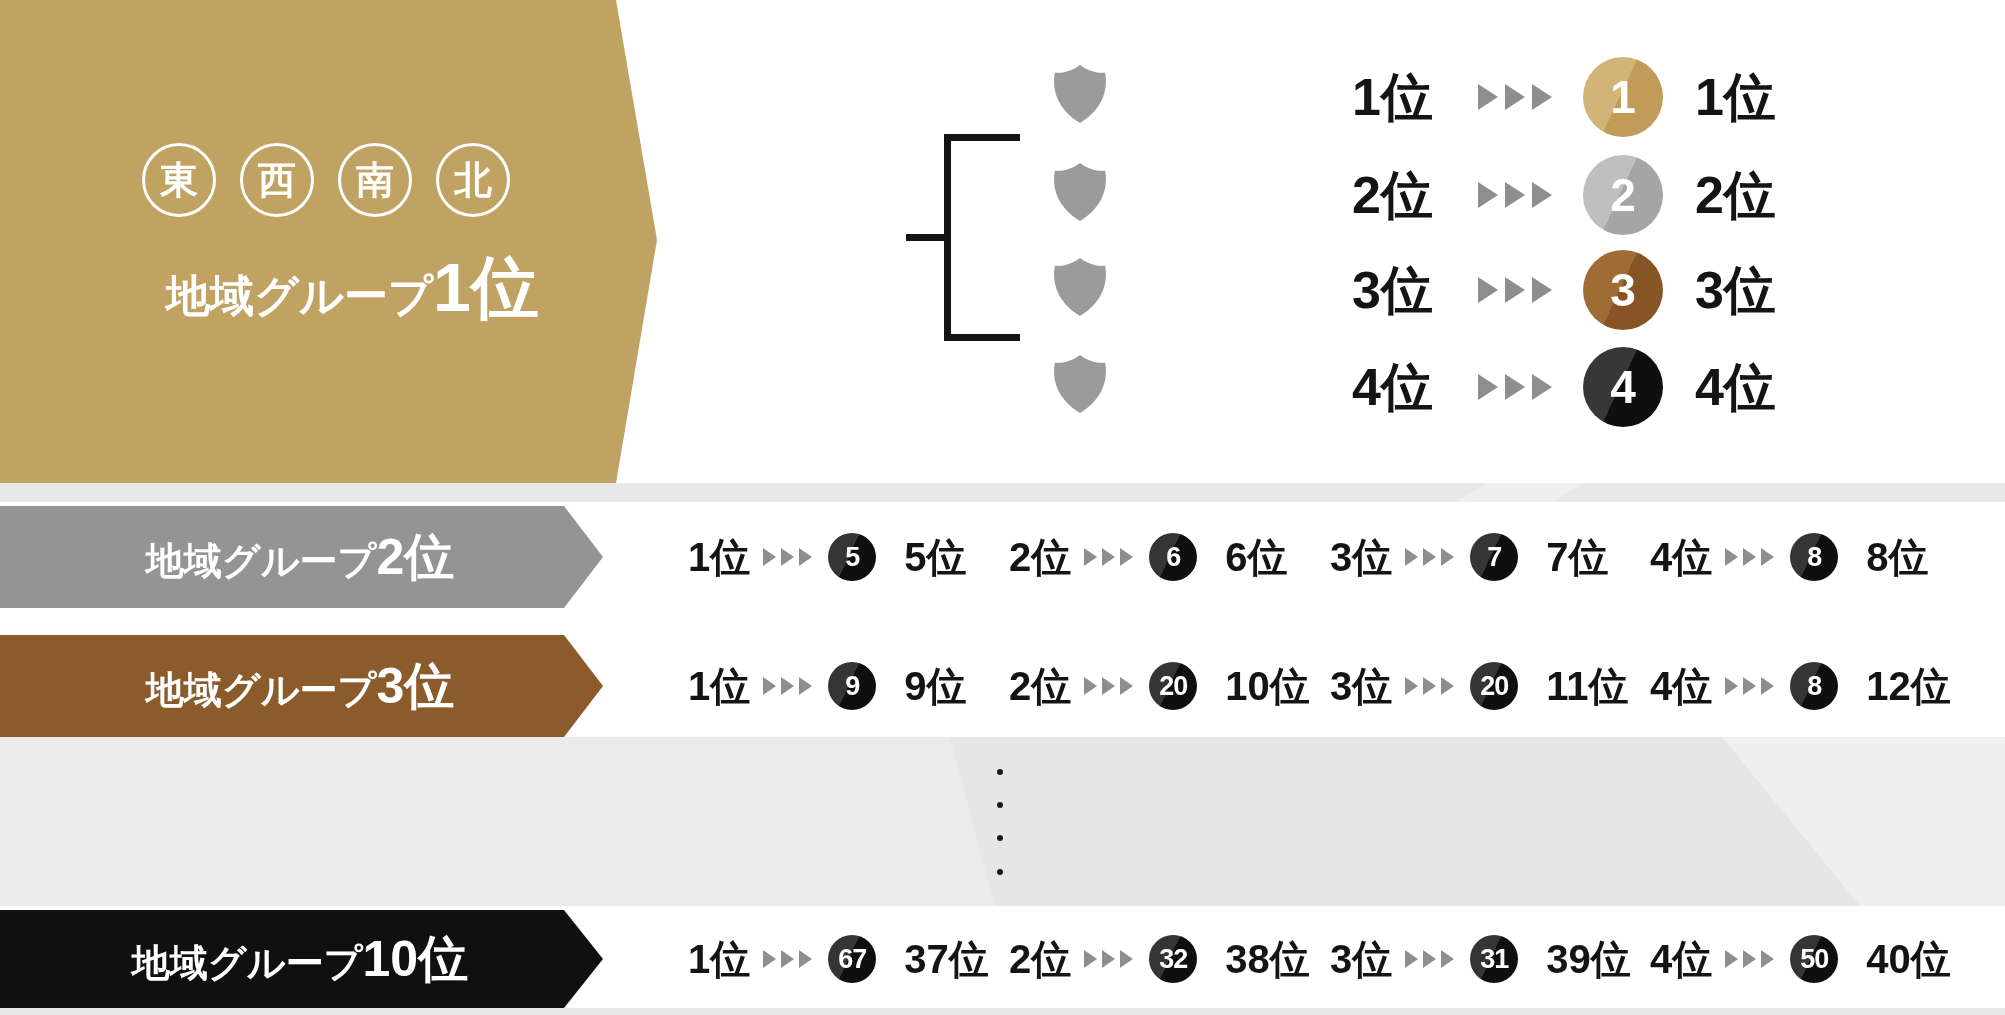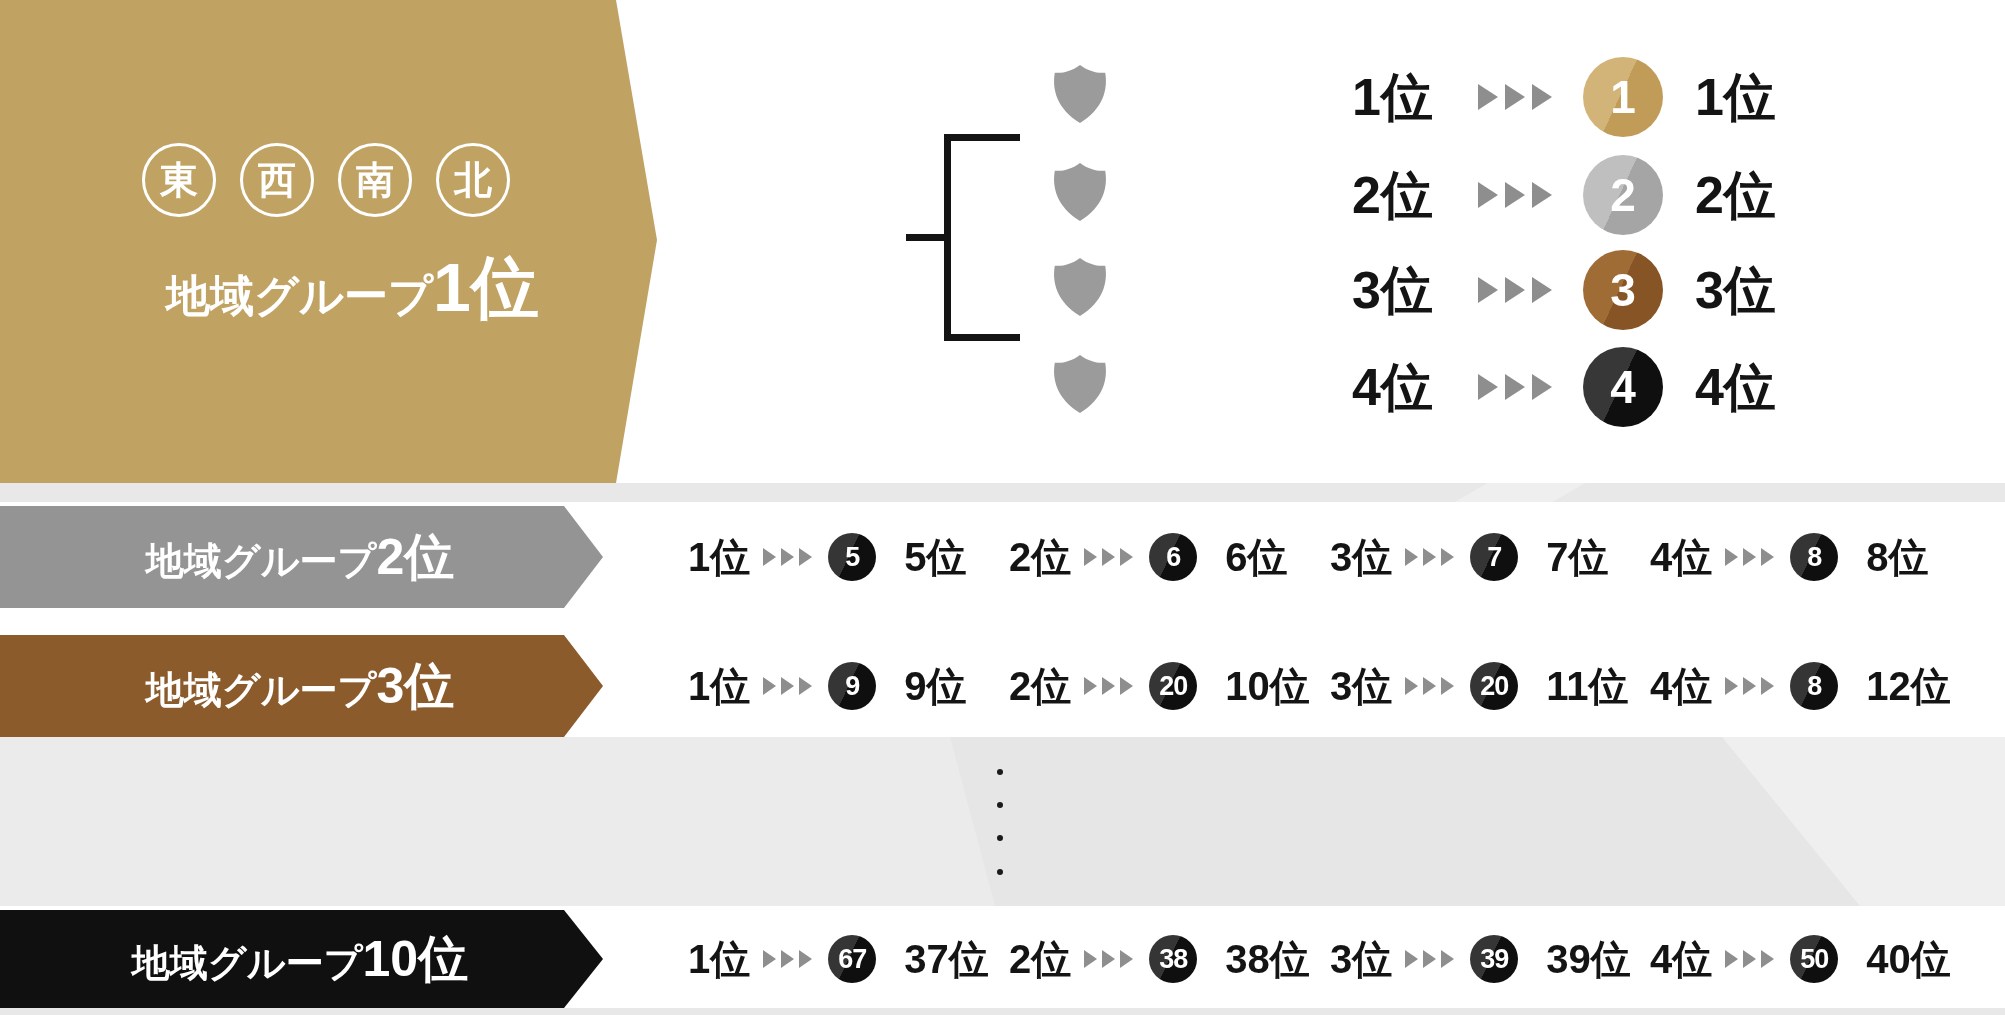--- a/index.html
+++ b/index.html
@@ -286,31 +286,31 @@
       <span class="s-circle">67</span>
       <span class="s-label after">37位</span>
     </div>
     <div class="row-item" style="left:1009px">
       <span class="s-label">2位</span>
       <span class="arrows small">
           <i></i>
           <i></i>
           <i></i>
         </span>
-      <span class="s-circle">38</span>
+      <span class="s-circle">32</span>
       <span class="s-label after">38位</span>
     </div>
     <div class="row-item" style="left:1330px">
       <span class="s-label">3位</span>
       <span class="arrows small">
           <i></i>
           <i></i>
           <i></i>
         </span>
-      <span class="s-circle">39</span>
+      <span class="s-circle">31</span>
       <span class="s-label after">39位</span>
     </div>
     <div class="row-item" style="left:1650px">
       <span class="s-label">4位</span>
       <span class="arrows small">
           <i></i>
           <i></i>
           <i></i>
         </span>
       <span class="s-circle">50</span>

